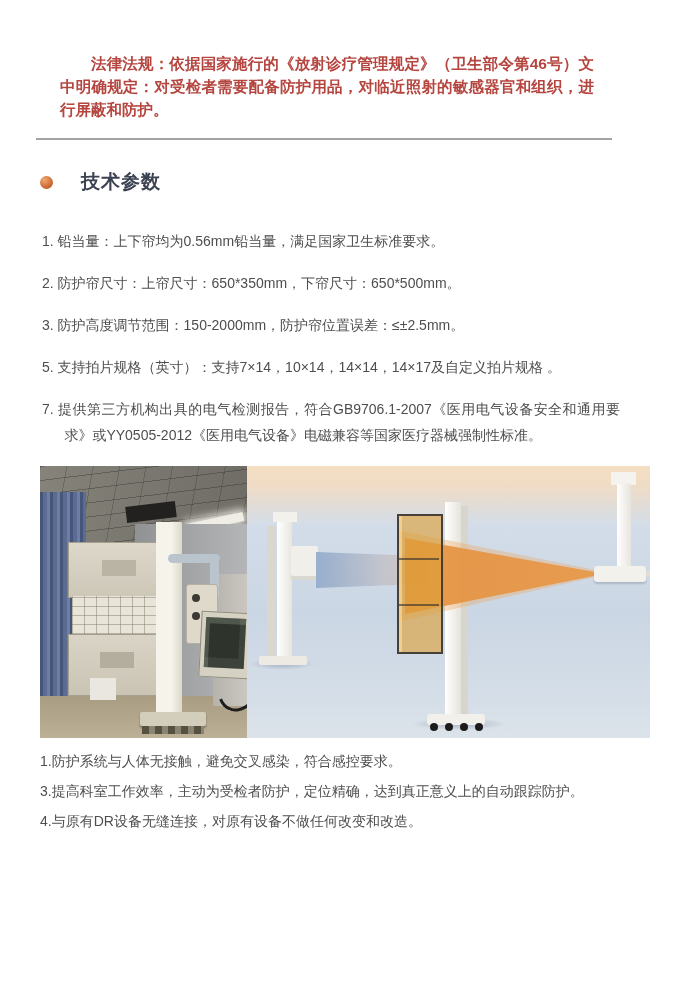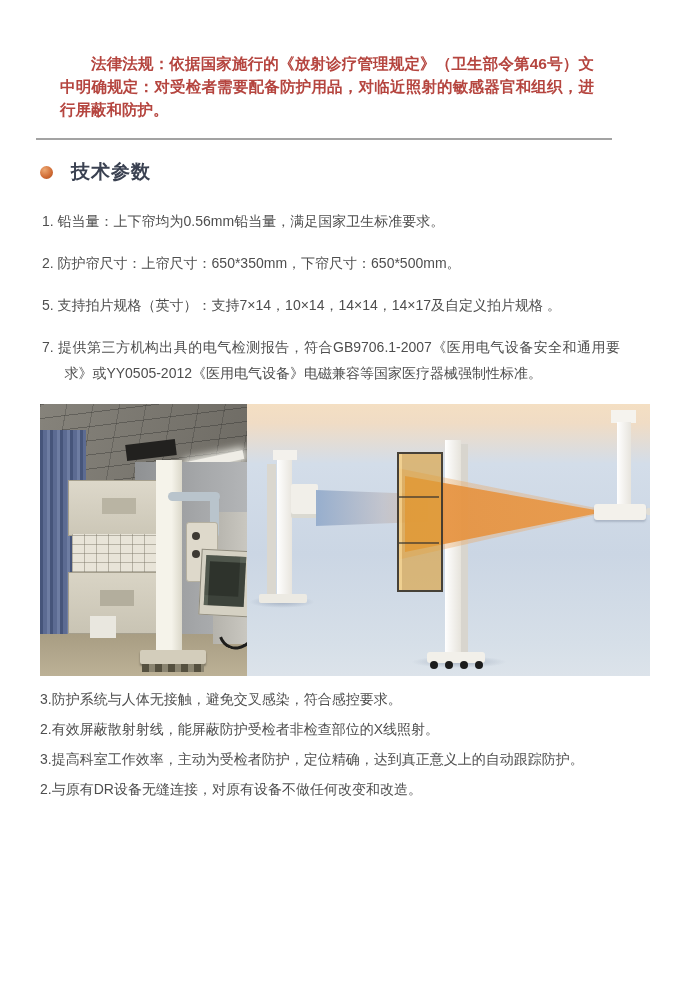--- a/index.html
+++ b/index.html
@@ -10,21 +10,21 @@
   .legal{margin:52px 56px 0 60px;font-size:15.5px;line-height:23px;font-weight:bold;
          color:#b5453f;text-indent:2em;text-align:justify;}
 
   
   .divider{margin:17px 38px 0 36px;border:none;border-top:2px solid #a3a3a3;height:0;}
 
   
   .sec-head{display:flex;align-items:center;margin:12px 0 0 40px;}
   .bullet{width:13px;height:13px;border-radius:50%;margin-right:11px;flex:0 0 auto;
           background:radial-gradient(circle at 35% 30%, #eda872, #cf6a33 60%, #a84e20 100%);}
-  .sec-title{font-size:19px;font-weight:bold;color:#3a4151;letter-spacing:1px;margin:7px;}
+  .sec-title{font-size:19px;font-weight:bold;color:#3a4151;letter-spacing:1px;margin:17px;}
 
   
   .tech-list{list-style:none;margin:9px 30px 0 42px;padding:0;color:#4e4e4e;font-size:14px;}
   .tech-list li{line-height:26px;padding-left:1.6em;text-indent:-1.6em;text-align:justify;margin-top:16px;}
 
   
   .feat-list{list-style:none;margin:15px 28px 0 40px;padding:0;color:#4e4e4e;font-size:14px;}
   .feat-list li{line-height:17px;margin-bottom:13px;}
 
   
@@ -113,20 +113,21 @@
   <div class="divider"></div>
 
   <div class="sec-head">
     <span class="bullet"></span>
     <h2 class="sec-title">技术参数</h2>
   </div>
 
   <ul class="tech-list">
     <li>1. 铅当量：上下帘均为0.56mm铅当量，满足国家卫生标准要求。</li>
     <li>2. 防护帘尺寸：上帘尺寸：650*350mm，下帘尺寸：650*500mm。</li>
+    <li>3. 防护高度调节范围：150-2000mm，防护帘位置误差：≤±2.5mm。</li>
     <li>5. 支持拍片规格（英寸）：支持7×14，10×14，14×14，14×17及自定义拍片规格 。</li>
     <li>7. 提供第三方机构出具的电气检测报告，符合GB9706.1-2007《医用电气设备安全和通用要求》或YY0505-2012《医用电气设备》电磁兼容等国家医疗器械强制性标准。</li>
   </ul>
 
   <div class="figure">
 
     <div class="photo">
       <div class="ph-ceiling"></div>
       <div class="ph-vent"></div>
       <div class="ph-light"></div>
@@ -177,19 +178,18 @@
       <div class="il-rcap"></div>
       <div class="il-rcol"></div>
       <div class="il-rhouse"></div>
       <div class="il-rknob"></div>
     </div>
 
   </div>
 
 
   <ul class="feat-list">
-    <li>3.防护系统与人体无接触，避免交叉感染，符合感控要求。</li>
-    <li>2.有效屏蔽散射射线，能屏蔽防护受检者非检查部位的X线照射。</li>
+    <li>1.防护系统与人体无接触，避免交叉感染，符合感控要求。</li>
     <li>3.提高科室工作效率，主动为受检者防护，定位精确，达到真正意义上的自动跟踪防护。</li>
-    <li>2.与原有DR设备无缝连接，对原有设备不做任何改变和改造。</li>
+    <li>4.与原有DR设备无缝连接，对原有设备不做任何改变和改造。</li>
   </ul>
 
 </div>
 
 </body></html>

